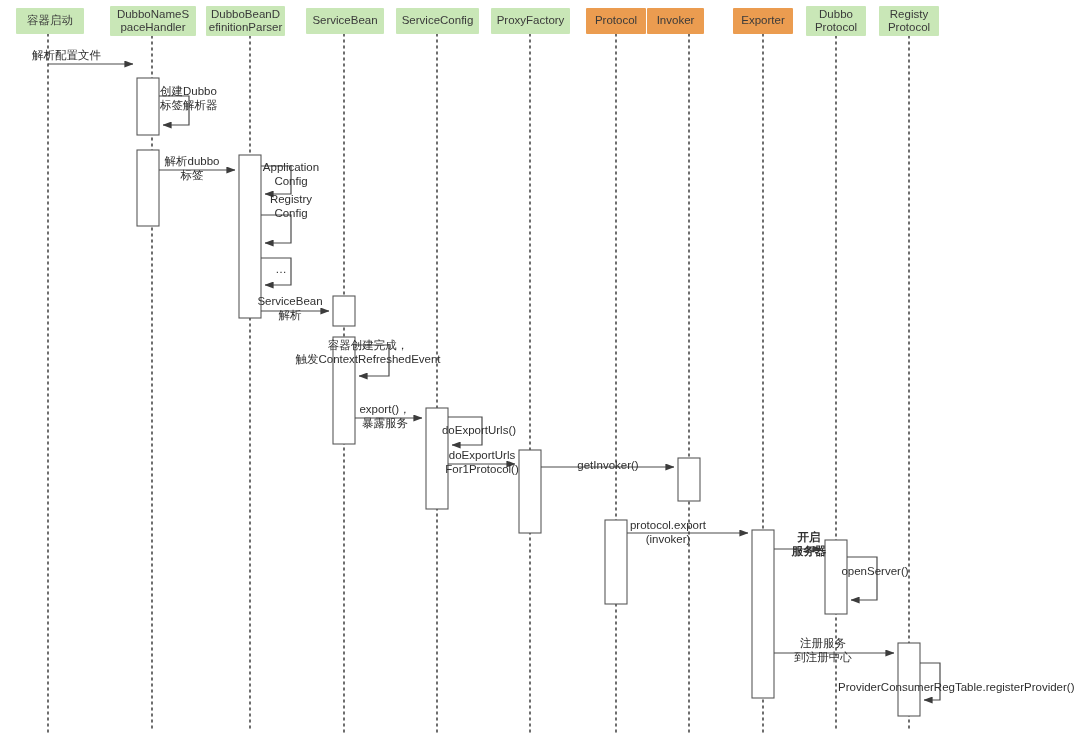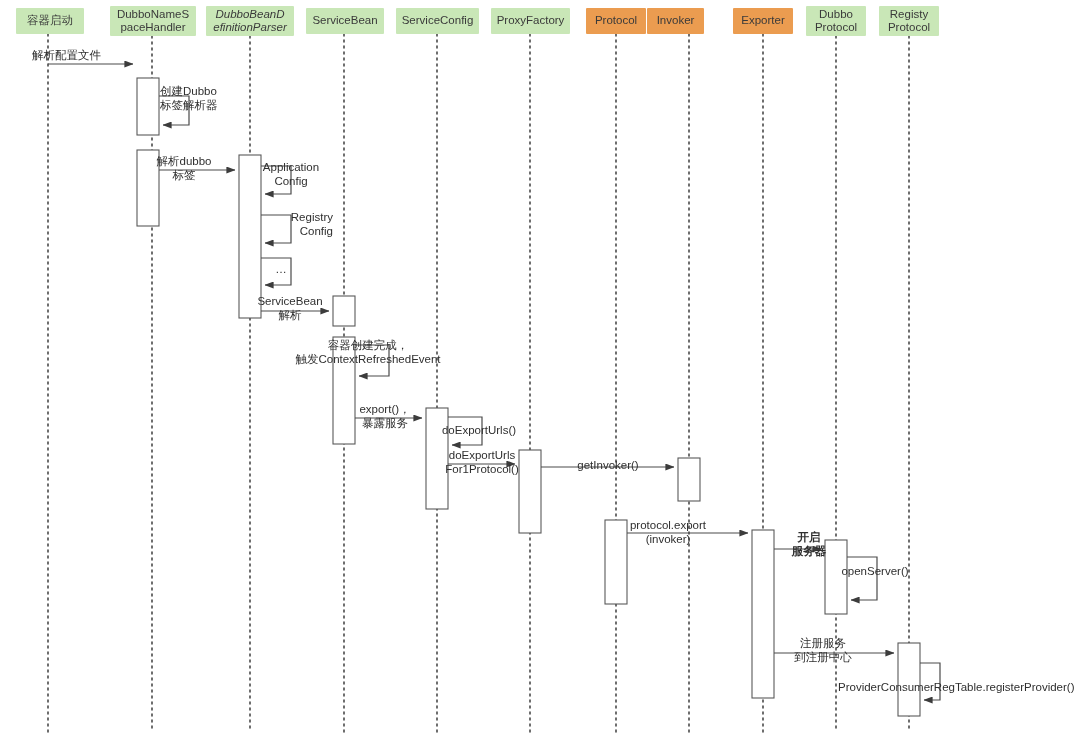--- a/index.html
+++ b/index.html
@@ -115,21 +115,21 @@
       </g>
   </svg>
 
   <div id="heads-layer">
       <div class="lifeline-head green" style="left: 16px; top: 8px; width: 68px; height: 26px;">
         <span>容器启动</span>
       </div>
       <div class="lifeline-head green" style="left: 110px; top: 6px; width: 86px; height: 30px;">
         <span>DubboNameS<br>paceHandler</span>
       </div>
-      <div class="lifeline-head green" style="left: 206px; top: 6px; width: 88px; height: 30px; font-style: italic;">
+      <div class="lifeline-head green" style="left: 206px; top: 6px; width: 79px; height: 30px;">
         <span>DubboBeanD<br>efinitionParser</span>
       </div>
       <div class="lifeline-head green" style="left: 306px; top: 8px; width: 78px; height: 26px;">
         <span>ServiceBean</span>
       </div>
       <div class="lifeline-head green" style="left: 396px; top: 8px; width: 83px; height: 26px;">
         <span>ServiceConfig</span>
       </div>
       <div class="lifeline-head green" style="left: 491px; top: 8px; width: 79px; height: 26px;">
         <span>ProxyFactory</span>
@@ -146,23 +146,23 @@
       <div class="lifeline-head green" style="left: 806px; top: 6px; width: 60px; height: 30px;">
         <span>Dubbo<br>Protocol</span>
       </div>
       <div class="lifeline-head green" style="left: 879px; top: 6px; width: 60px; height: 30px;">
         <span>Registy<br>Protocol</span>
       </div>
     </div>
   <div id="labels-layer">
       <div class="msg-label left" style="left: 32px; top: 48px; width: 120px;">解析配置文件</div>
       <div class="msg-label left" style="left: 160px; top: 84px; width: 80px;">创建Dubbo<br>标签解析器</div>
-      <div class="msg-label" style="left: 144px; top: 154px; width: 80px;">解析dubbo<br>标签</div>
+      <div class="msg-label" style="left: 152px; top: 154px; width: 80px;">解析dubbo<br>标签</div>
       <div class="msg-label" style="left: 249px; top: 160px; width: 84px;">Application<br>Config</div>
-      <div class="msg-label" style="left: 249px; top: 210px; width: 84px; text-align: right;">Registry<br>Config</div>
+      <div class="msg-label" style="left: 249px; top: 192px; width: 84px;">Registry<br>Config</div>
       <div class="msg-label" style="left: 261px; top: 262px; width: 40px;">…</div>
       <div class="msg-label" style="left: 248px; top: 294px; width: 84px;">ServiceBean<br>解析</div>
       <div class="msg-label" style="left: 290px; top: 338px; width: 156px;">容器创建完成，<br>触发ContextRefreshedEvent</div>
       <div class="msg-label" style="left: 348px; top: 402px; width: 74px;">export()，<br>暴露服务</div>
       <div class="msg-label" style="left: 432px; top: 423px; width: 94px;">doExportUrls()</div>
       <div class="msg-label" style="left: 440px; top: 448px; width: 84px;">doExportUrls<br>For1Protocol()</div>
       <div class="msg-label" style="left: 565px; top: 458px; width: 86px;">getInvoker()</div>
       <div class="msg-label" style="left: 622px; top: 518px; width: 92px;">protocol.export<br>(invoker)</div>
       <div class="msg-label" style="left: 786px; top: 530px; width: 46px; font-weight: bold;">开启<br>服务器</div>
       <div class="msg-label" style="left: 832px; top: 564px; width: 86px;">openServer()</div>

